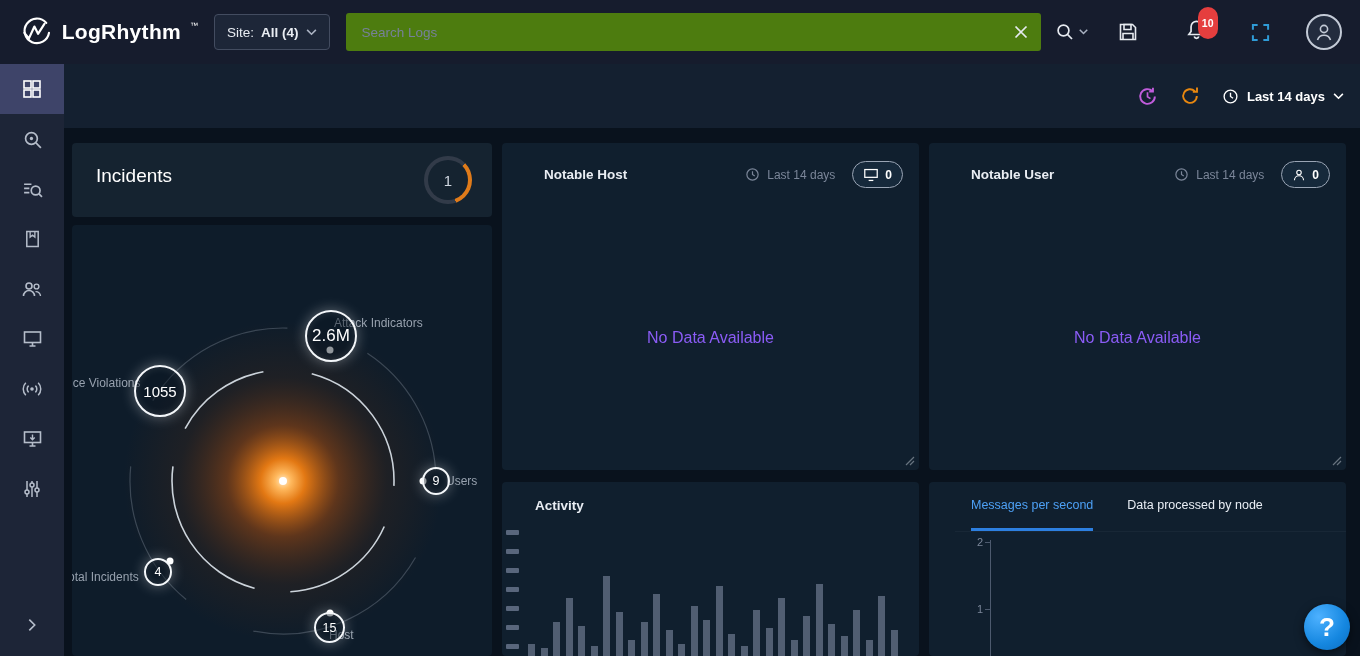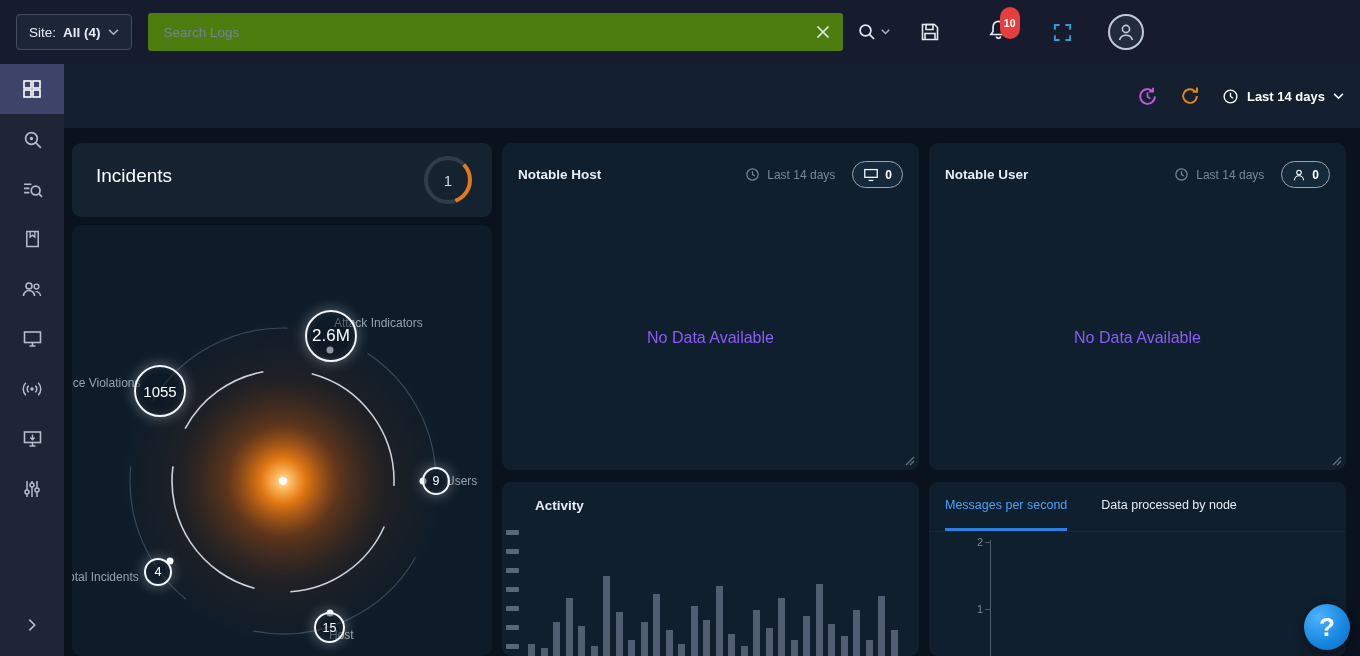--- a/index.html
+++ b/index.html
@@ -38,21 +38,21 @@
   .side-item.active { background:#3e4469; color:#fff; }
   .side-bottom { margin-top:auto; margin-bottom:6px; }
 
   
   .toolbar { position:absolute; top:64px; left:64px; right:0; height:64px; background:#142030;
              display:flex; align-items:center; justify-content:flex-end; gap:22px; padding-right:16px; }
   .time-range { display:flex; align-items:center; gap:8px; color:#fff; font-size:13px;
                 font-weight:700; cursor:pointer; }
 
   
-  .card { position:absolute; border-radius:9px; }
+  .card { position:absolute; border-radius:4px;padding-left:26px; }
   #incidents-header { left:72px; top:143px; width:420px; height:74px; background:#152330; }
   #incidents-body   { left:72px; top:225px; width:420px; height:431px; background:#0e1c2a; overflow:hidden; }
   #notable-host { left:502px; top:143px; width:417px; height:327px; background:#101f2e; }
   #notable-user { left:929px; top:143px; width:417px; height:327px; background:#101f2e; }
   #activity { left:502px; top:482px; width:417px; height:174px; background:#101f2e; overflow:hidden; }
   #perf     { left:929px; top:482px; width:417px; height:174px; background:#101f2e; overflow:hidden; }
 
   .inc-title { position:absolute; left:24px; top:22px; color:#fff; font-size:19px; }
   .gauge { position:absolute; right:20px; top:13px; width:48px; height:48px; border-radius:50%;
            background:conic-gradient(#323b49 0deg 45deg,#e07b1a 45deg 160deg,#323b49 160deg 360deg); }
@@ -106,20 +106,28 @@
 
   .help-btn { position:absolute; left:1304px; top:604px; width:46px; height:46px; border-radius:50%;
               background:radial-gradient(circle at 32% 28%, #4db1ff, #1587e0 60%, #0b6dc0);
               color:#fff; font-size:26px; font-weight:700; display:flex; align-items:center;
               justify-content:center; box-shadow:0 3px 10px rgba(0,0,0,.55); z-index:50; cursor:pointer; }
 </style>
 </head>
 <body>
 
 <div class="topbar">
+  <div class="brand">
+    <svg width="36" height="30" viewBox="0 0 38 30">
+      <path d="M31 5 A13.5 13.5 0 1 0 34 16" fill="none" stroke="#ffffff" stroke-width="2.4" stroke-linecap="round"></path>
+      <path d="M7 16 l5 6 6-13 4 8 7-11" fill="none" stroke="#ffffff" stroke-width="2.4" stroke-linejoin="round" stroke-linecap="round"></path>
+    </svg>
+    <span class="brand-text">LogRhythm</span>
+    <span class="brand-tm">™</span>
+  </div>
 
   <div class="site-btn">
     <span>Site:</span>
     <span class="site-val">All (4)</span>
     <svg width="11" height="7" viewBox="0 0 12 8">
       <path d="M1 1l5 5 5-5" fill="none" stroke="#aab2c2" stroke-width="1.8"></path>
     </svg>
   </div>
 
   <div class="search-field">

